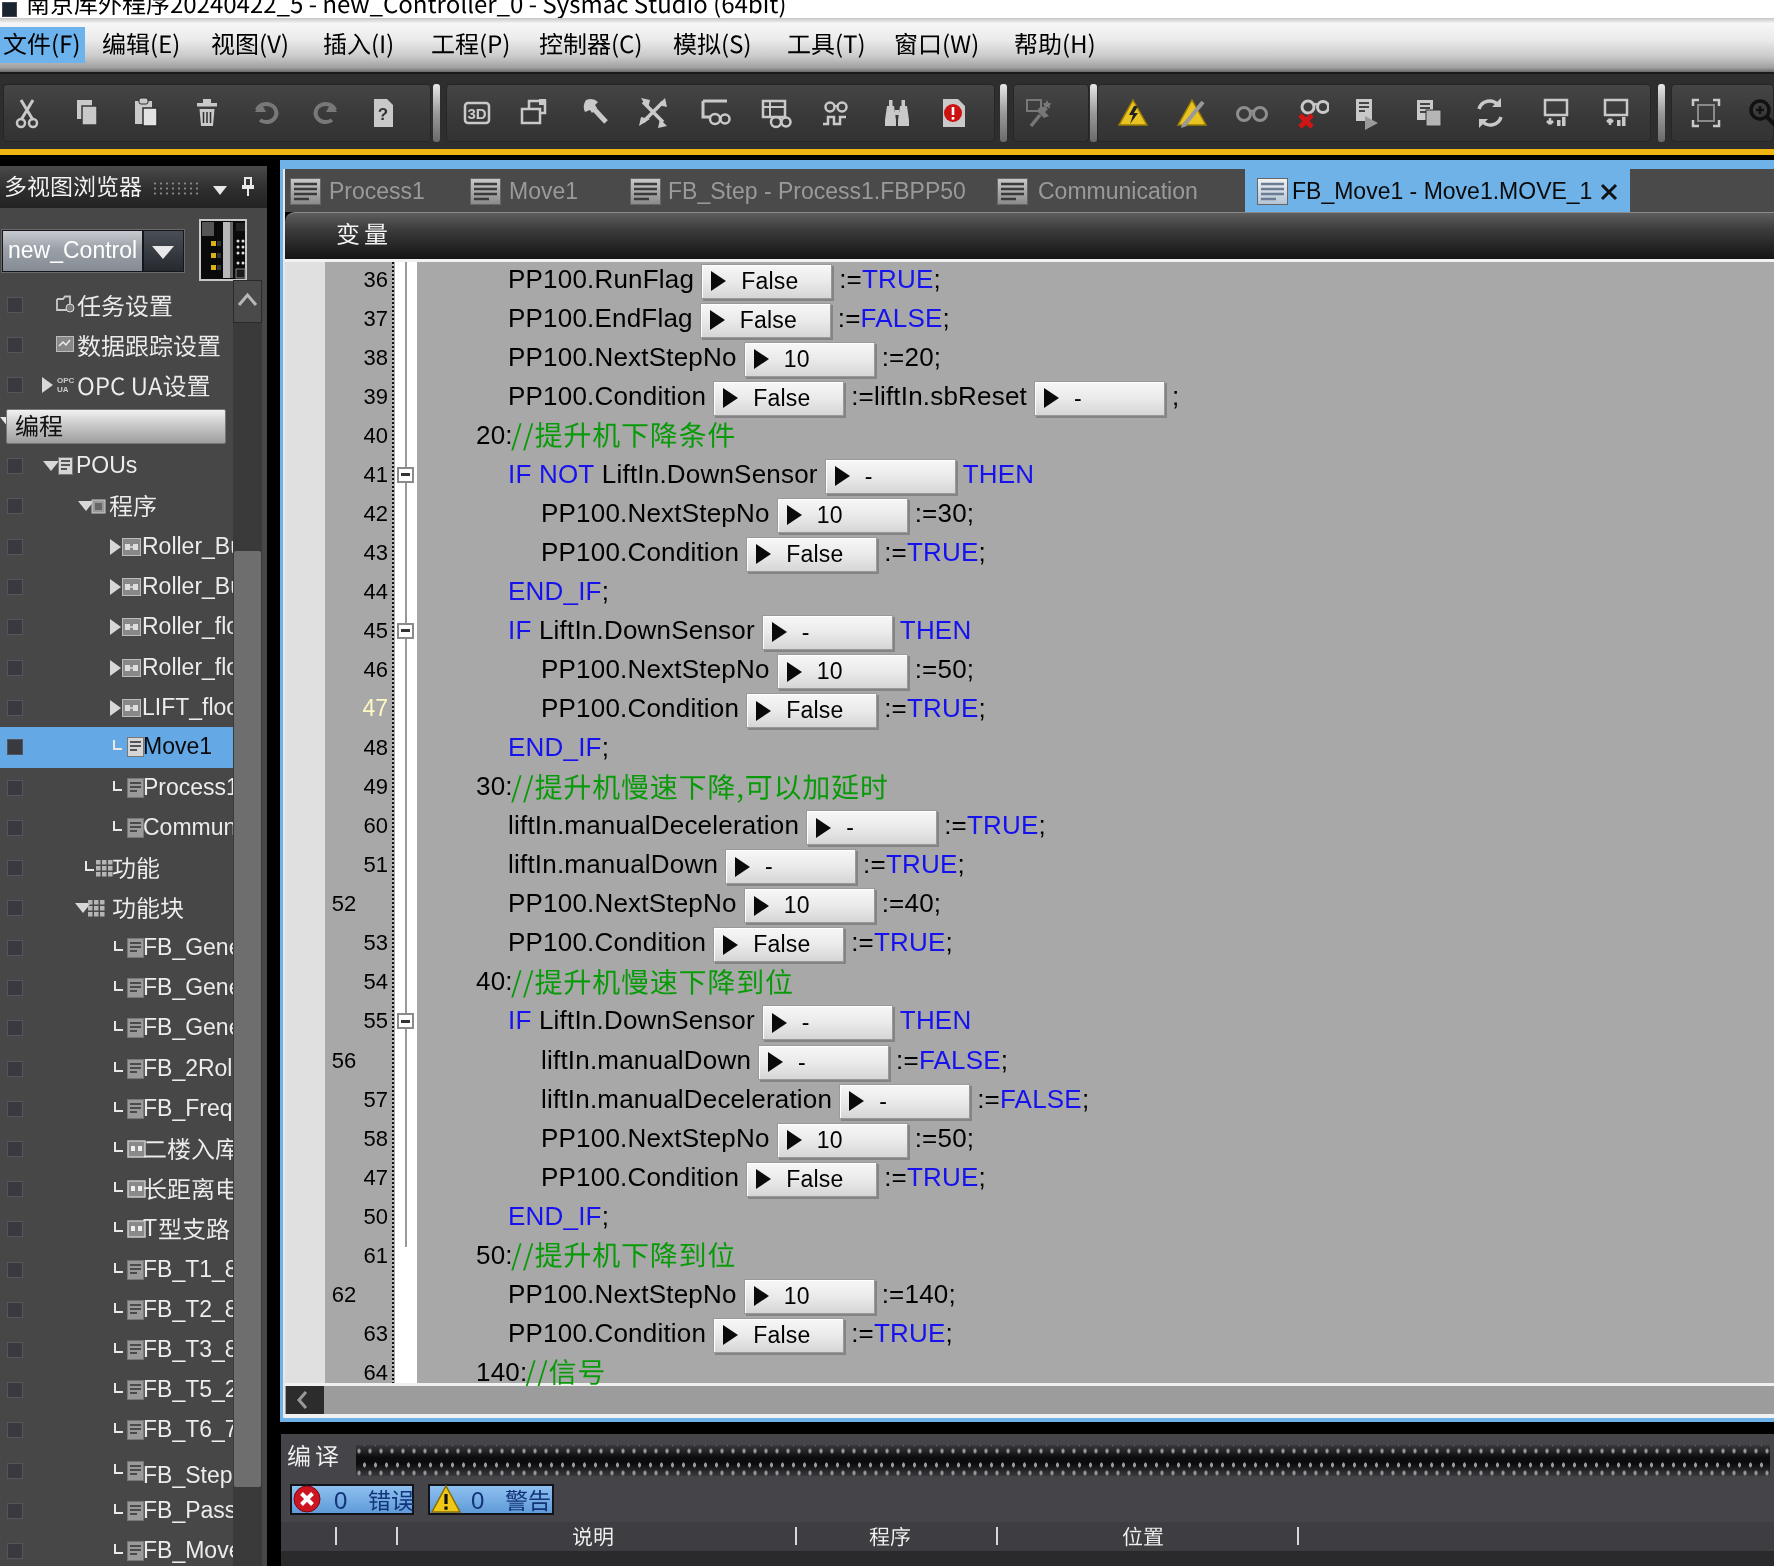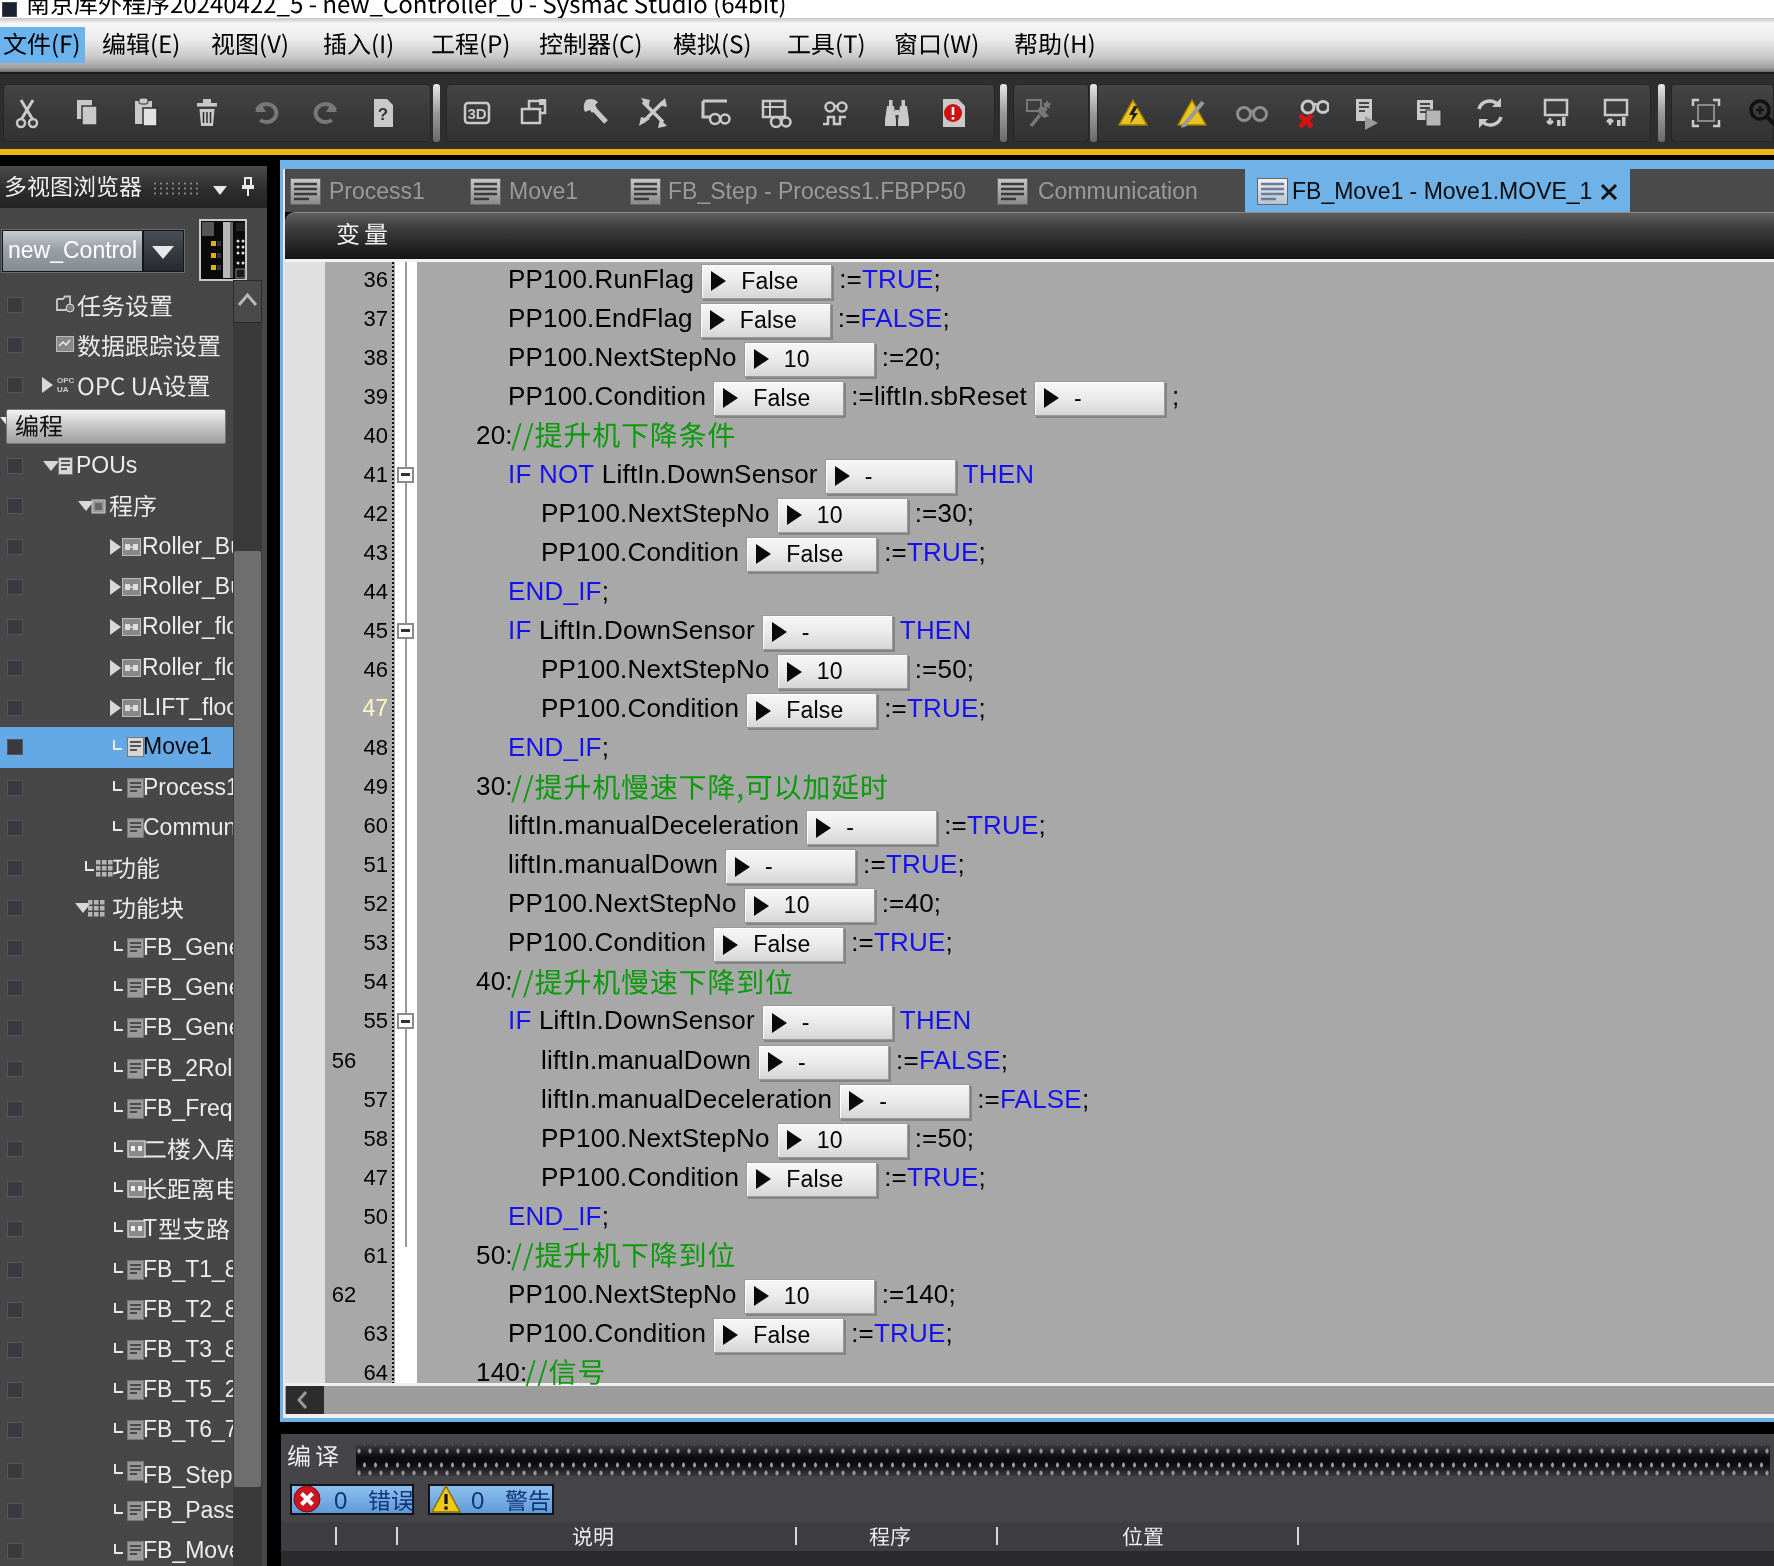--- a/index.html
+++ b/index.html
@@ -835,21 +835,21 @@
 <div class="abs" style="left:300px;top:493.79999999999995px;white-space:nowrap;width:88px;text-align:right;font-size:22px;color:#000;line-height:39.05px">42</div>
 <div class="abs" style="left:300px;top:532.8499999999999px;white-space:nowrap;width:88px;text-align:right;font-size:22px;color:#000;line-height:39.05px">43</div>
 <div class="abs" style="left:300px;top:571.9px;white-space:nowrap;width:88px;text-align:right;font-size:22px;color:#000;line-height:39.05px">44</div>
 <div class="abs" style="left:300px;top:610.95px;white-space:nowrap;width:88px;text-align:right;font-size:22px;color:#000;line-height:39.05px">45</div>
 <div class="abs" style="left:300px;top:650.0px;white-space:nowrap;width:88px;text-align:right;font-size:22px;color:#000;line-height:39.05px">46</div>
 <div class="abs" style="left:300px;top:689.05px;white-space:nowrap;width:88px;text-align:right;font-size:23px;color:#fef9c3;line-height:39.05px">47</div>
 <div class="abs" style="left:300px;top:728.0999999999999px;white-space:nowrap;width:88px;text-align:right;font-size:22px;color:#000;line-height:39.05px">48</div>
 <div class="abs" style="left:300px;top:767.15px;white-space:nowrap;width:88px;text-align:right;font-size:22px;color:#000;line-height:39.05px">49</div>
 <div class="abs" style="left:300px;top:806.1999999999999px;white-space:nowrap;width:88px;text-align:right;font-size:22px;color:#000;line-height:39.05px">60</div>
 <div class="abs" style="left:300px;top:845.25px;white-space:nowrap;width:88px;text-align:right;font-size:22px;color:#000;line-height:39.05px">51</div>
-<div class="abs" style="left:300px;top:884.3px;white-space:nowrap;width:88px;text-align:right;font-size:22px;color:#000;line-height:39.05px">52</div>
+<div class="abs" style="left:300px;top:884.3px;white-space:nowrap;width:88px;text-align:center;font-size:22px;color:#000;line-height:39.05px">52</div>
 <div class="abs" style="left:300px;top:923.3499999999999px;white-space:nowrap;width:88px;text-align:right;font-size:22px;color:#000;line-height:39.05px">53</div>
 <div class="abs" style="left:300px;top:962.4px;white-space:nowrap;width:88px;text-align:right;font-size:22px;color:#000;line-height:39.05px">54</div>
 <div class="abs" style="left:300px;top:1001.4499999999999px;white-space:nowrap;width:88px;text-align:right;font-size:22px;color:#000;line-height:39.05px">55</div>
 <div class="abs" style="left:300px;top:1040.5px;white-space:nowrap;width:88px;text-align:center;font-size:22px;color:#000;line-height:39.05px">56</div>
 <div class="abs" style="left:300px;top:1079.55px;white-space:nowrap;width:88px;text-align:right;font-size:22px;color:#000;line-height:39.05px">57</div>
 <div class="abs" style="left:300px;top:1118.6px;white-space:nowrap;width:88px;text-align:right;font-size:22px;color:#000;line-height:39.05px">58</div>
 <div class="abs" style="left:300px;top:1157.65px;white-space:nowrap;width:88px;text-align:right;font-size:22px;color:#000;line-height:39.05px">47</div>
 <div class="abs" style="left:300px;top:1196.6999999999998px;white-space:nowrap;width:88px;text-align:right;font-size:22px;color:#000;line-height:39.05px">50</div>
 <div class="abs" style="left:300px;top:1235.75px;white-space:nowrap;width:88px;text-align:right;font-size:22px;color:#000;line-height:39.05px">61</div>
 <div class="abs" style="left:300px;top:1274.8px;white-space:nowrap;width:88px;text-align:center;font-size:22px;color:#000;line-height:39.05px">62</div>

